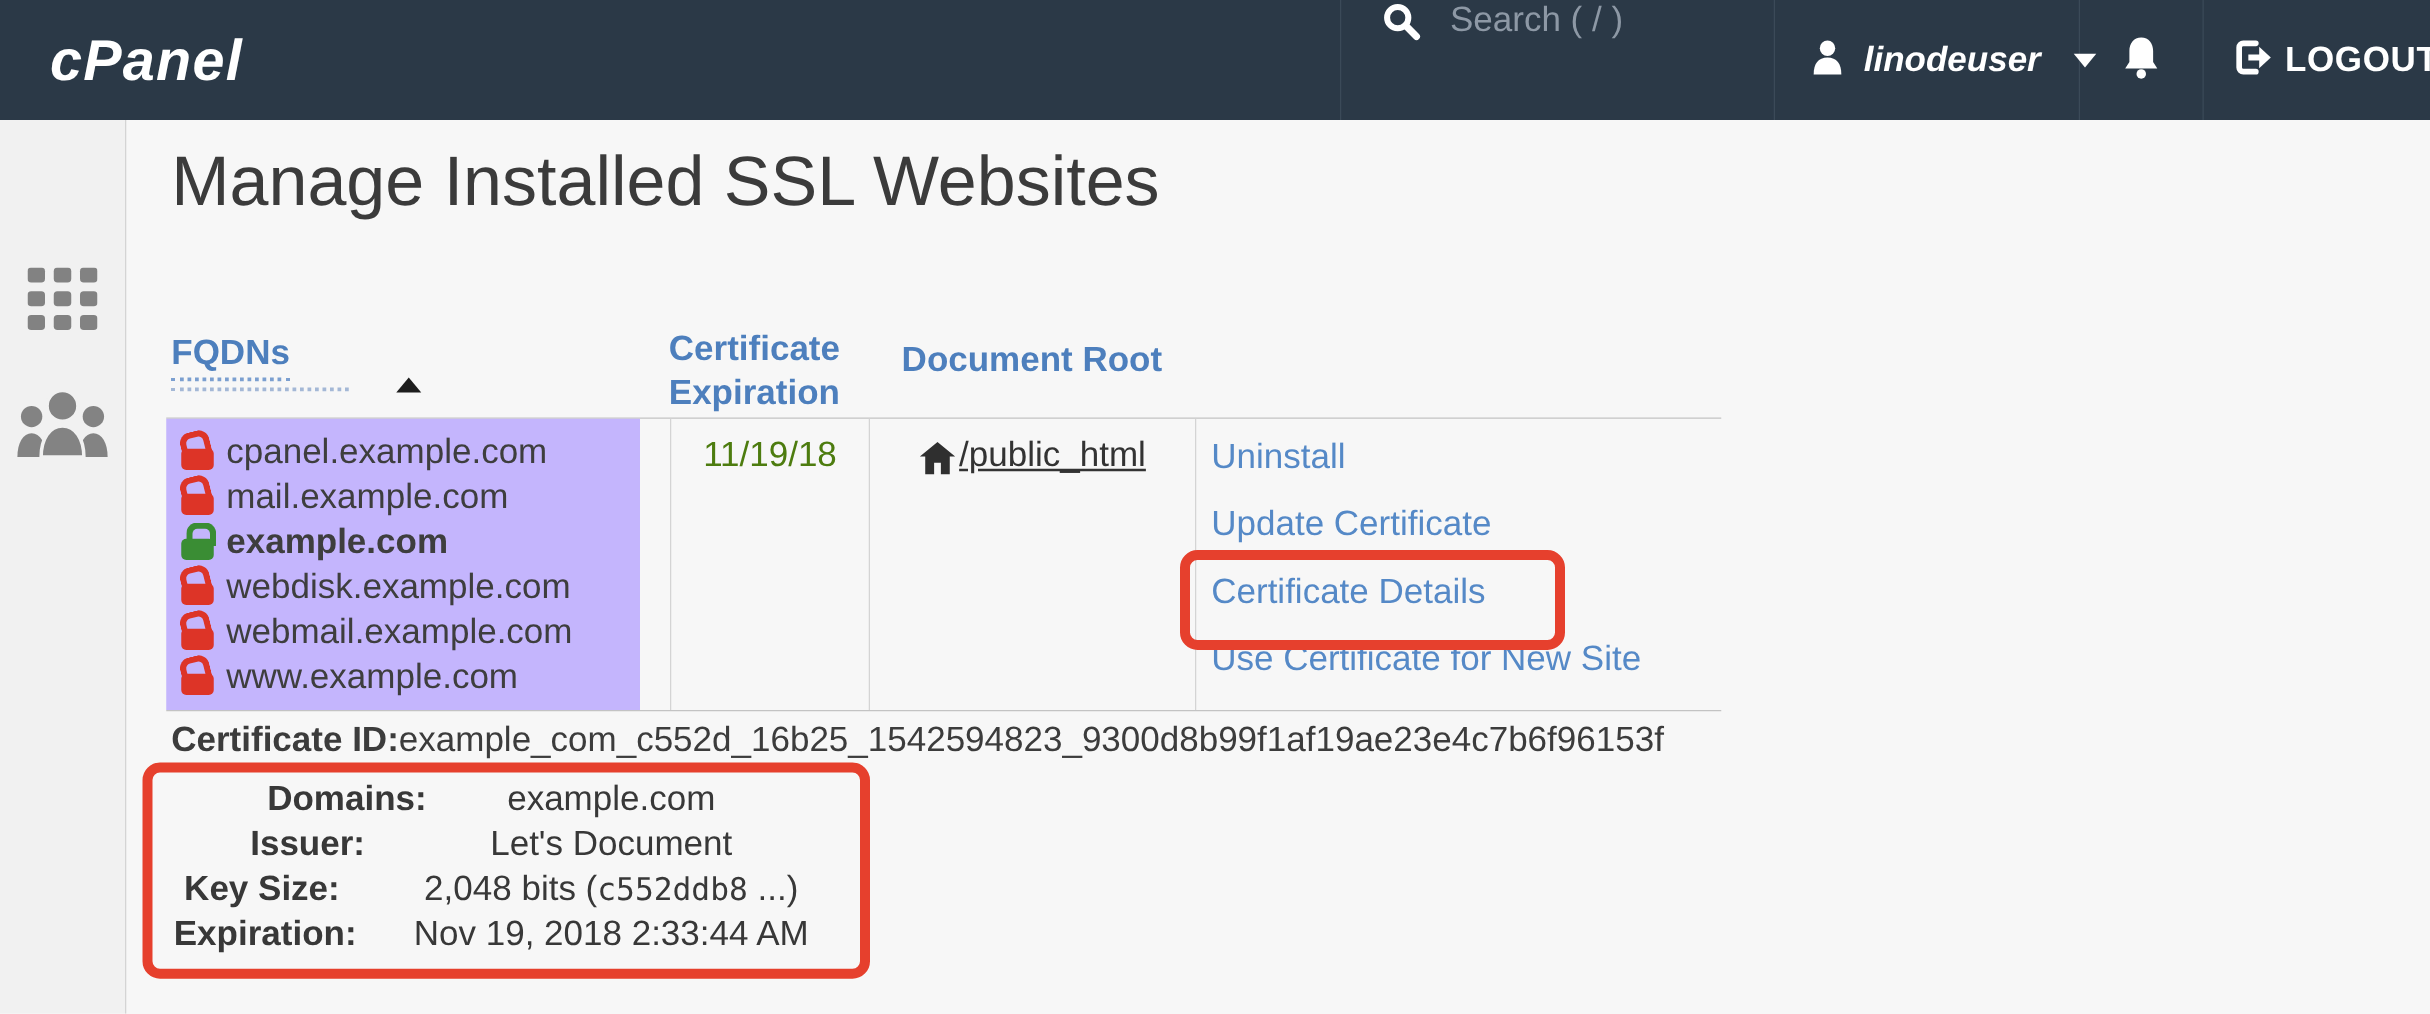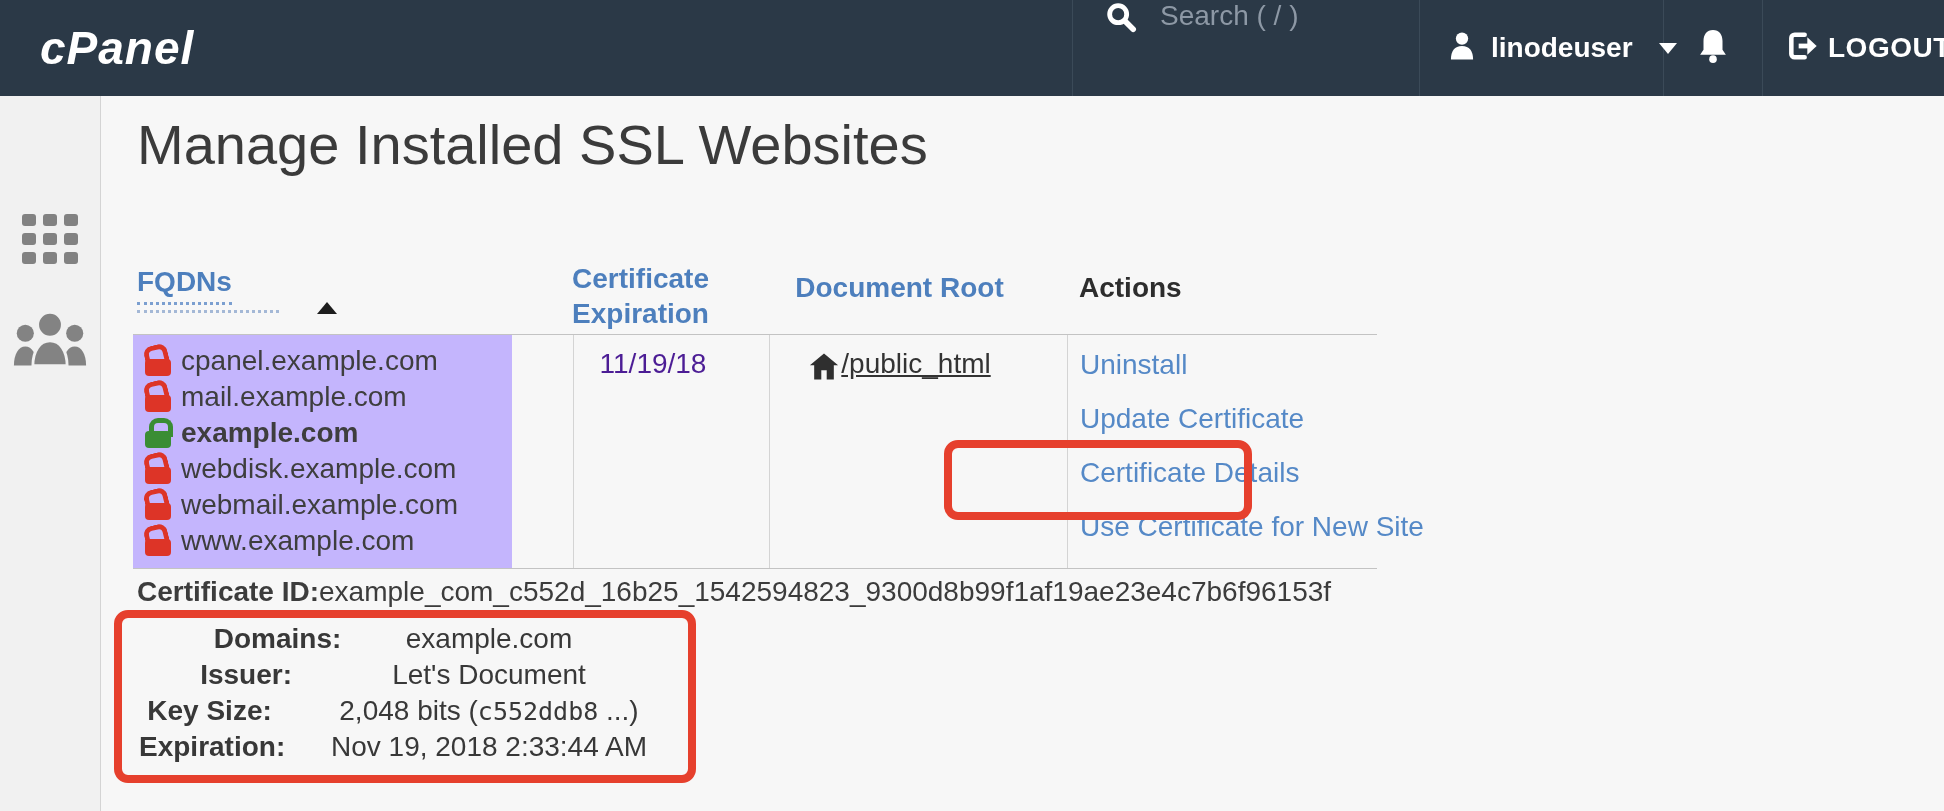--- a/index.html
+++ b/index.html
@@ -6,56 +6,56 @@
             font-family:"Liberation Sans", sans-serif;}
   #app{position:relative;width:1944px;height:811px;padding-left:32px;}
 
   
   .topnav{position:absolute;left:0;top:0;width:1944px;height:96px;background:#2b3947;}
   .nav-div{position:absolute;top:0;bottom:0;width:1px;background:#3b4a58;}
   .brand{position:absolute;left:40px;top:0;height:96px;display:flex;align-items:center;
          color:#ffffff;font-size:46px;font-weight:bold;font-style:italic;letter-spacing:1px;cursor:pointer;}
   .search-area{position:absolute;left:1104px;top:0;height:96px;display:flex;align-items:flex-start;gap:22px;cursor:text;}
   .search-placeholder{color:#8d98a5;font-size:28px;}
-  .user-area{position:absolute;left:1447px;top:0;height:96px;display:flex;align-items:center;gap:14px;cursor:pointer;}
+  .user-area{position:absolute;left:1447px;top:0;height:96px;display:flex;align-items:center;gap:14px;cursor:pointer;font-style:italic;}
   .user-name{color:#ffffff;font-size:28px;font-weight:bold;}
   .caret-down{width:0;height:0;border-left:9px solid transparent;border-right:9px solid transparent;
               border-top:11px solid #ffffff;margin-left:12px;}
   .bell-area{position:absolute;left:1663px;top:0;width:99px;height:96px;display:flex;align-items:center;justify-content:center;cursor:pointer;}
   .logout-area{position:absolute;left:1786px;top:0;height:96px;display:flex;align-items:center;gap:10px;cursor:pointer;}
   .logout-label{color:#ffffff;font-size:28px;font-weight:600;letter-spacing:0.5px;}
 
   
   .sidebar{position:absolute;left:0;top:96px;width:100px;height:715px;background:#f1f1f1;border-right:1px solid #d4d4d4;}
   .side-icon{position:absolute;left:0;width:100px;display:flex;justify-content:center;cursor:pointer;}
   .side-icon.grid{top:118px;}
   .side-icon.people{top:214px;}
 
   
   .page-title{position:absolute;left:137px;top:112px;font-size:56px;color:#3b3b3b;font-weight:400;}
 
   
   .ssl-table{position:absolute;left:133px;top:258px;width:1244px;font-size:28px;}
-  .thead,.trow{display:grid;grid-template-columns:379px 183px 261px 421px;gap:37px;}
+  .thead,.trow{display:grid;grid-template-columns:379px 183px 261px 421px;}
   .thead{height:76px;}
   .th{color:#4d7fbd;font-weight:bold;position:relative;}
   .th-fqdns{padding:8px 0 0 4px;cursor:pointer;}
   .th-fqdns .text{display:inline-block;border-bottom:3px dotted #7b9fd0;padding-bottom:4px;}
   .underline2{position:absolute;left:4px;top:52px;width:142px;border-bottom:3px dotted #a4b8d6;}
   .sort-up{position:absolute;left:184px;top:44px;width:0;height:0;
            border-left:10px solid transparent;border-right:10px solid transparent;border-bottom:12px solid #1d1d1d;}
   .th-exp{text-align:center;padding-top:3px;line-height:35px;}
   .th-doc{text-align:center;padding-top:14px;}
   .th-actions{color:#2d2d2d;padding:14px 0 0 12px;}
 
   .trow{border-top:1px solid #c3c3c3;border-bottom:1px solid #c3c3c3;min-height:233px;}
   .cell-fqdns{background:#c4b5fd;padding:8px 0 8px 12px;}
   .fqdn-item{display:flex;align-items:center;height:36px;color:#3e3e3e;}
   .fqdn-item .v-bold{font-weight:bold;}
-  .cell-exp{text-align:center;padding-top:13px;color:#4c1d95;border-left:1px solid #d4d4d4;margin-left:24px;}
+  .cell-exp{text-align:center;padding-top:13px;color:#4d7c0f;border-left:1px solid #d4d4d4;margin-left:24px;}
   .cell-doc{padding-top:13px;display:flex;justify-content:center;color:#333;border-left:1px solid #d4d4d4;text-decoration:underline;}
   .cell-doc svg{margin:5px 2px 0 0;}
   .cell-actions{padding:3px 0 0 12px;border-left:1px solid #d4d4d4;}
   .action-link{line-height:54px;color:#5589c7;cursor:pointer;}
 
   
   .lock{position:relative;width:27px;height:31px;display:inline-block;flex:0 0 27px;margin-right:9px;}
   .lock .lock-body{position:absolute;left:0;right:1px;bottom:1px;height:17px;border-radius:4px;}
   .lock .shackle{position:absolute;top:0;width:14px;height:14px;border-style:solid;border-width:5px 5px 0 5px;
                  border-radius:9px 9px 0 0;border-bottom:none;}
@@ -175,21 +175,20 @@
       <div class="th th-fqdns">
         <span class="text">FQDNs</span>
         <span class="underline2"></span>
         <span class="sort-up"></span>
       </div>
       <div class="th th-exp">
         <div>Certificate</div>
         <div>Expiration</div>
       </div>
       <div class="th th-doc">Document Root</div>
-      <div class="th th-actions">Actions</div>
     </div>
 
     <div class="trow">
       <div class="cell-fqdns">
         <div class="fqdn-item">
           <span class="lock v-red-open">
               <span class="shackle"></span>
               <span class="lock-body"></span>
             </span>
           <span class="v-normal">cpanel.example.com</span>

